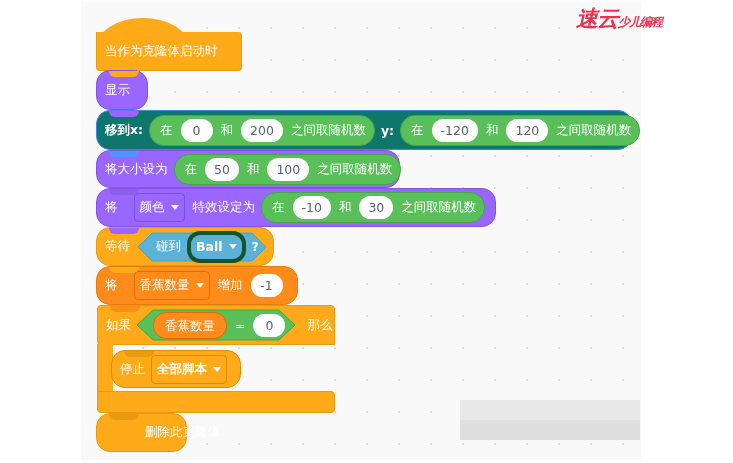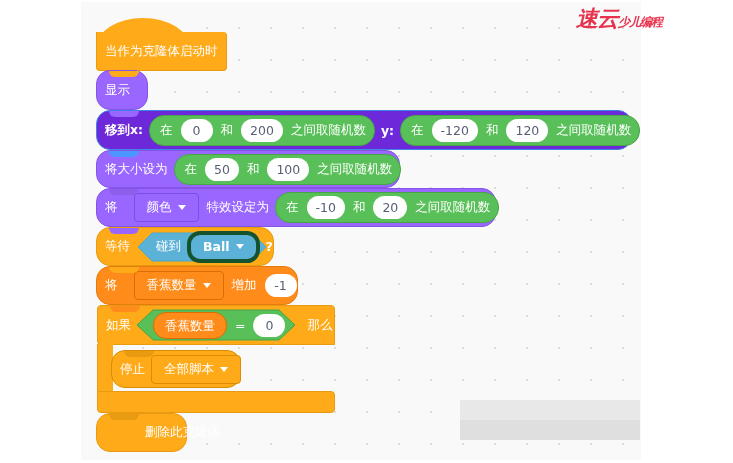--- a/index.html
+++ b/index.html
@@ -7,50 +7,50 @@
        font-family:"DejaVu Sans","Liberation Sans",sans-serif;}
   .canvas{position:absolute;left:81px;top:2px;width:560px;height:458px;background:#f9f9f9;
           background-image:radial-gradient(circle,#dcdcdc 1px,transparent 1.3px);
           background-size:32px 32px;background-position:14px 10px;}
   .blk{position:absolute;box-sizing:border-box;color:#fff;font-size:12.5px;display:flex;align-items:center;
        border-radius:14px;padding-left:8px;white-space:nowrap;}
   .blk .notch{position:absolute;left:12px;top:0;width:30px;height:6px;border-radius:0 0 6px 6px;}
   .orange{background:#ffab19;border:1px solid #e89a10;}
   .orange2{background:#ff8c1a;border:1px solid #e57a0e;}
   .purple{background:#9966ff;border:1px solid #8553e6;}
-  .blue{background:#6d28d9;border:1px solid #3d85e6;}
+  .blue{background:#0f766e;border:1px solid #3d85e6;}
   .txt{margin-right:6px;}
   .pill{display:inline-flex;align-items:center;height:29px;border-radius:15px;padding:0 8px 0 10px;margin-right:6px;}
   .green{background:#59c059;border:1px solid #47a447;}
   .num{display:inline-block;background:#fff;color:#575e75;border-radius:12px;height:23px;line-height:23px;
        padding:0 9px;margin:0 8px;font-size:12.5px;min-width:14px;text-align:center;}
-  .dd{display:inline-flex;align-items:center;height:27px;padding:0 12px;margin:0 8px 0 6px;border-radius:4px;}
+  .dd{display:inline-flex;align-items:center;height:27px;padding:0 5px;margin:0 8px 0 6px;border-radius:4px;}
   .dd.p{background:#9966ff;border:1px solid #7a4fe0;}
   .dd.o{background:#ff8c1a;border:1px solid #db6e00;}
-  .dd.y{background:#ffab19;border:1px solid #db8c00;}
+  .dd.y{background:#ffab19;border:1px solid #db8c00;font-weight:bold;}
   .caret{display:inline-block;width:0;height:0;border-left:4px solid transparent;border-right:4px solid transparent;
          border-top:5px solid #fff;margin-left:6px;}
   .hex{display:inline-flex;align-items:center;height:30px;position:relative;}
   .logo{position:absolute;left:576px;top:4px;font-family:"DejaVu Serif",serif;color:#e8334f;font-size:22px;
         font-weight:bold;font-style:italic;letter-spacing:-1px;}
   .logo small{font-size:12px;}
   .blur{position:absolute;left:460px;top:400px;width:180px;height:40px;
         background:linear-gradient(#e8e8e8 0,#e8e8e8 50%,#dfdfdf 50%,#dfdfdf 100%);}
 </style>
 </head>
 <body>
 
 <div class="canvas"></div>
 
 <div class="logo">
   <span>速云</span><small>少儿编程</small>
 </div>
 
 <div style="position:absolute;left:96px;top:18px;width:94px;height:30px;background:#ffab19;border-radius:50% 50% 0 0/100% 100% 0 0;"></div>
-<div class="blk orange" style="left:96px;top:32px;width:131px;height:39px;border-radius:0 4px 4px 4px;border-top:none;">
+<div class="blk orange" style="left:96px;top:32px;width:146px;height:39px;border-radius:0 4px 4px 4px;border-top:none;">
   <span>当作为克隆体启动时</span>
 </div>
 
 <div class="blk purple" style="left:96px;top:70px;width:52px;height:40px;">
   <span class="notch" style="background:#ffab19;"></span>
   <span>显示</span>
 </div>
 
 <div class="blk blue" style="left:96px;top:110px;width:536px;height:40px;">
   <span class="notch" style="background:#9966ff;"></span>
@@ -89,21 +89,21 @@
   <span style="margin-right:10px;">将</span>
   <span class="dd p">
     <span>颜色</span>
     <span class="caret"></span>
   </span>
   <span class="txt">特效设定为</span>
   <span class="pill green">
     <span>在</span>
     <span class="num">-10</span>
     <span>和</span>
-    <span class="num">20</span>
+    <span class="num">30</span>
     <span>之间取随机数</span>
   </span>
 </div>
 
 <div class="blk orange" style="left:96px;top:227px;width:178px;height:39px;">
   <span class="notch" style="background:#9966ff;"></span>
   <span class="txt">等待</span>
   <span class="hex" style="margin-left:2px;">
     <svg width="128" height="30" style="position:absolute;left:0;top:0;">
       <polygon points="0,15 14,1 114,1 128,15 114,29 14,29" fill="#5cb1d6" stroke="#47a8d1"></polygon>

